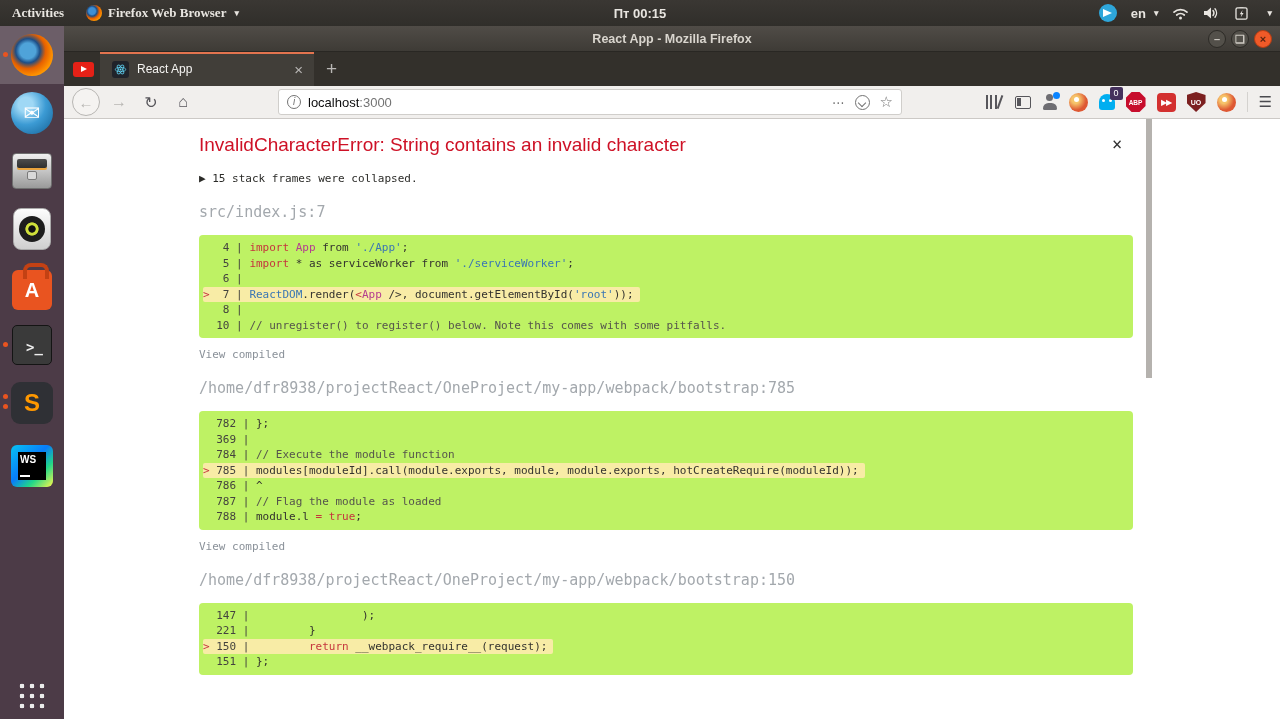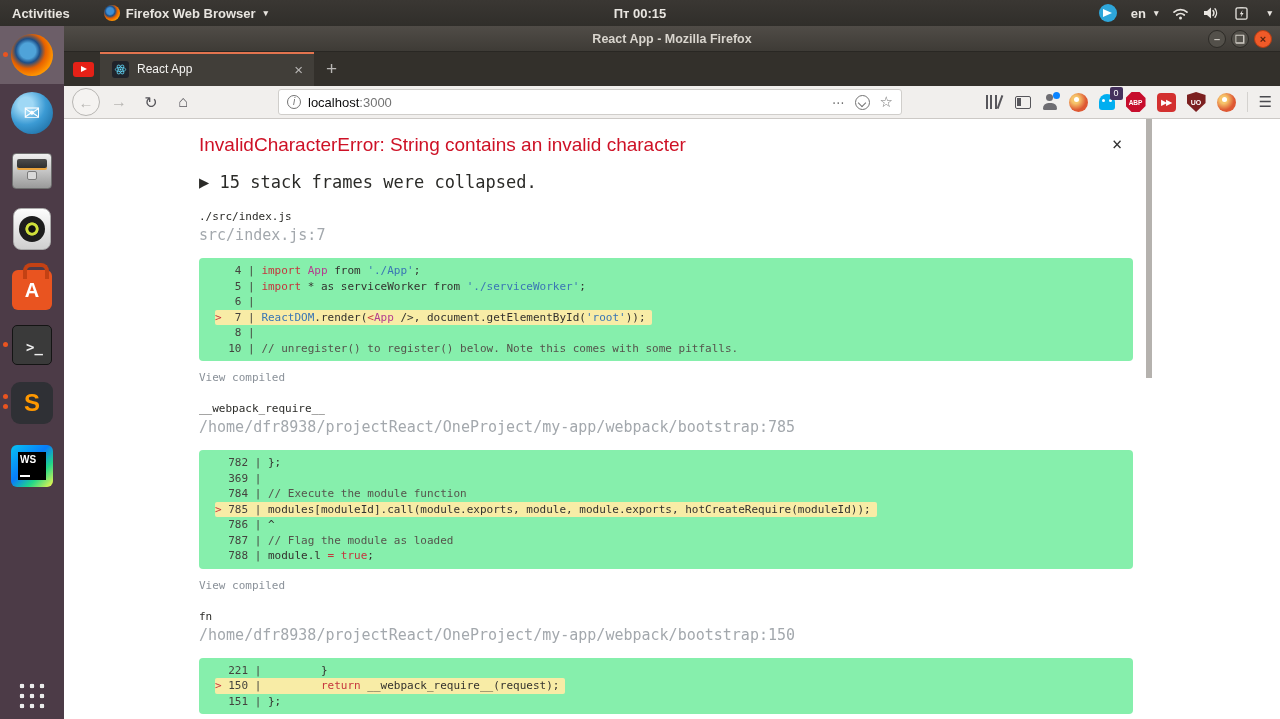--- a/index.html
+++ b/index.html
@@ -3,21 +3,21 @@
 <meta charset="utf-8">
 <style>
   * { margin:0; padding:0; box-sizing:border-box; }
   html,body { width:1280px; height:719px; overflow:hidden; background:#fff;
               font-family:"Liberation Sans", sans-serif; }
 
   
   .topbar { position:absolute; left:0; top:0; width:1280px; height:26px;
             background:linear-gradient(#3a3733,#302e2a); color:#e8e5e0;
             display:flex; align-items:center; font-size:13px; font-weight:bold; z-index:50;}
-  .tb-left { display:flex; align-items:center; gap:34px; padding-left:12px; }
+  .tb-left { display:flex; align-items:center; gap:22px; padding-left:12px;font-family:Liberation Serif, serif; }
   .tb-item { display:flex; align-items:center; gap:6px; cursor:default; }
   .ff-mini { width:16px; height:16px; border-radius:50%;
              background:radial-gradient(circle at 38% 38%, #3f8fd4 0 24%, #1d4e86 36%, #e66000 52%, #ff9500 72%, #ffcb00 100%); }
   .caret { font-size:9px; margin-left:2px; }
   .tb-clock { position:absolute; left:0; right:0; text-align:center; pointer-events:none; }
   .tb-right { position:absolute; right:8px; top:0; height:26px; display:flex; align-items:center; gap:14px; }
   .tg { width:18px; height:18px; border-radius:50%; background:#2ea6da; position:relative; }
   .tg::after { content:""; position:absolute; left:4px; top:5px; width:0; height:0;
                border-left:9px solid #fff; border-top:4px solid transparent; border-bottom:4px solid transparent; }
   .sysicon { display:flex; align-items:center; }
@@ -131,25 +131,25 @@
       clip-path:polygon(50% 0,100% 15%,100% 55%,50% 100%,0 55%,0 15%); }
   .divider { width:1px; height:20px; background:#d4d2cf; }
   .hamburger { font-size:15px; color:#4a4a4f; }
 
   
   .content { position:relative; width:1216px; height:679px; background:#fff; overflow:hidden; }
   .overlay { position:relative; padding:14px 0 0 135px; width:1069px; }
   .ov-title { color:#ce1126; font-size:19px; line-height:24px; white-space:nowrap; }
   .ov-close { position:absolute; top:15px; left:1048px; font-size:17px; color:#333; }
   .mono { font-family:"DejaVu Sans Mono", monospace; }
-  .ov-note { margin-top:15px; font-size:17px; color:#2b2b28; }
+  .ov-note { margin-top:15px; font-size:11px; color:#2b2b28; }
   .stack-section { margin-top:18px; }
   .fn-name { font-size:11px; color:#2b2b28; }
   .fn-loc { margin-top:3px; font-size:15px; color:#a3a8ad; }
-  .code-block { margin-top:14px; width:934px; background:#86efac; border-radius:4px; padding:5px 0 5px 16px;
+  .code-block { margin-top:14px; width:934px; background:#bef264; border-radius:4px; padding:5px 0 5px 4px;
       font-size:11px; line-height:15.5px; }
   .code-line { white-space:pre; }
   .code-line.marked { background:#f8eca6; width:max-content; padding-right:6px; border-radius:2px; }
   .view-compiled { margin-top:10px; font-size:11px; color:#8a9199; cursor:pointer; }
   .seg-t { color:#33322e; } .seg-num { color:#44433e; }
   .seg-k { color:#c5353d; } .seg-m { color:#b43d8f; }
   .seg-s { color:#3a76b4; } .seg-b { color:#3a76b4; }
   .seg-c { color:#55544c; } .seg-mark { color:#c5353d; }
   .scroll-thumb { position:absolute; left:1082px; top:-1px; width:6px; height:260px; background:#b5b2ae; }
 </style>
@@ -326,50 +326,48 @@
     </div>
   </div>
 
   <div class="content">
     <div class="overlay mono">
       <div class="ov-title" style="font-family:&quot;Liberation Sans&quot;,sans-serif">InvalidCharacterError: String contains an invalid character</div>
       <div class="ov-close">×</div>
       <div class="ov-note">▶ 15 stack frames were collapsed.</div>
       <div>
           <div class="stack-section">
-            <div class="fn-name">./src/index.js</div>
             <div class="fn-loc">src/index.js:7</div>
             <div class="code-block">
               <div class="code-line"><span class="seg-mark">  </span><span class="seg-num"> 4 | </span><span class="seg-k">import</span><span class="seg-t"> </span><span class="seg-m">App</span><span class="seg-t"> from </span><span class="seg-s">'./App'</span><span class="seg-t">;</span></div>
               <div class="code-line"><span class="seg-mark">  </span><span class="seg-num"> 5 | </span><span class="seg-k">import</span><span class="seg-t"> * as serviceWorker from </span><span class="seg-s">'./serviceWorker'</span><span class="seg-t">;</span></div>
               <div class="code-line"><span class="seg-mark">  </span><span class="seg-num"> 6 | </span></div>
               <div class="code-line marked"><span class="seg-mark">&gt; </span><span class="seg-num"> 7 | </span><span class="seg-b">ReactDOM</span><span class="seg-t">.render(</span><span class="seg-k">&lt;</span><span class="seg-m">App</span><span class="seg-t"> /&gt;, document.getElementById(</span><span class="seg-s">'root'</span><span class="seg-t">));</span></div>
               <div class="code-line"><span class="seg-mark">  </span><span class="seg-num"> 8 | </span></div>
               <div class="code-line"><span class="seg-mark">  </span><span class="seg-num">10 | </span><span class="seg-c">// unregister() to register() below. Note this comes with some pitfalls.</span></div>
             </div>
             <div class="view-compiled">View compiled</div>
           </div>
           <div class="stack-section">
-            <div class="fn-name">__webpack_require__</div>
             <div class="fn-loc">/home/dfr8938/projectReact/OneProject/my-app/webpack/bootstrap:785</div>
             <div class="code-block">
               <div class="code-line"><span class="seg-mark">  </span><span class="seg-num">782 | </span><span class="seg-t">};</span></div>
               <div class="code-line"><span class="seg-mark">  </span><span class="seg-num">369 | </span></div>
               <div class="code-line"><span class="seg-mark">  </span><span class="seg-num">784 | </span><span class="seg-c">// Execute the module function</span></div>
               <div class="code-line marked"><span class="seg-mark">&gt; </span><span class="seg-num">785 | </span><span class="seg-t">modules[moduleId].call(module.exports, module, module.exports, hotCreateRequire(moduleId));</span></div>
               <div class="code-line"><span class="seg-mark">  </span><span class="seg-num">786 | </span><span class="seg-t">^</span></div>
               <div class="code-line"><span class="seg-mark">  </span><span class="seg-num">787 | </span><span class="seg-c">// Flag the module as loaded</span></div>
               <div class="code-line"><span class="seg-mark">  </span><span class="seg-num">788 | </span><span class="seg-t">module.l </span><span class="seg-k">=</span><span class="seg-t"> </span><span class="seg-k">true</span><span class="seg-t">;</span></div>
             </div>
             <div class="view-compiled">View compiled</div>
           </div>
           <div class="stack-section">
-            <div class="fn-name">fn</div>
             <div class="fn-loc">/home/dfr8938/projectReact/OneProject/my-app/webpack/bootstrap:150</div>
             <div class="code-block">
+              <div class="code-line"><span class="seg-mark">  </span><span class="seg-num">147 | </span><span class="seg-t">                );</span></div>
               <div class="code-line"><span class="seg-mark">  </span><span class="seg-num">221 | </span><span class="seg-t">        }</span></div>
               <div class="code-line marked"><span class="seg-mark">&gt; </span><span class="seg-num">150 | </span><span class="seg-t">        </span><span class="seg-k">return</span><span class="seg-t"> __webpack_require__(request);</span></div>
               <div class="code-line"><span class="seg-mark">  </span><span class="seg-num">151 | </span><span class="seg-t">};</span></div>
             </div>
           </div>
         </div>
     </div>
     <div class="scroll-thumb"></div>
   </div>
 </div>

